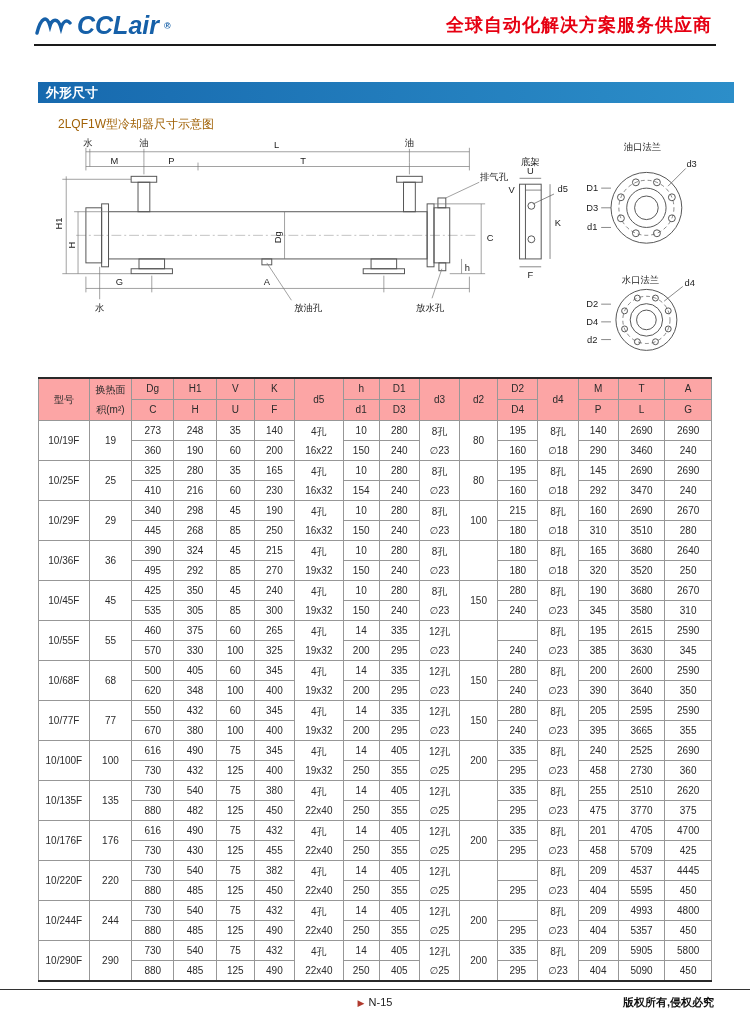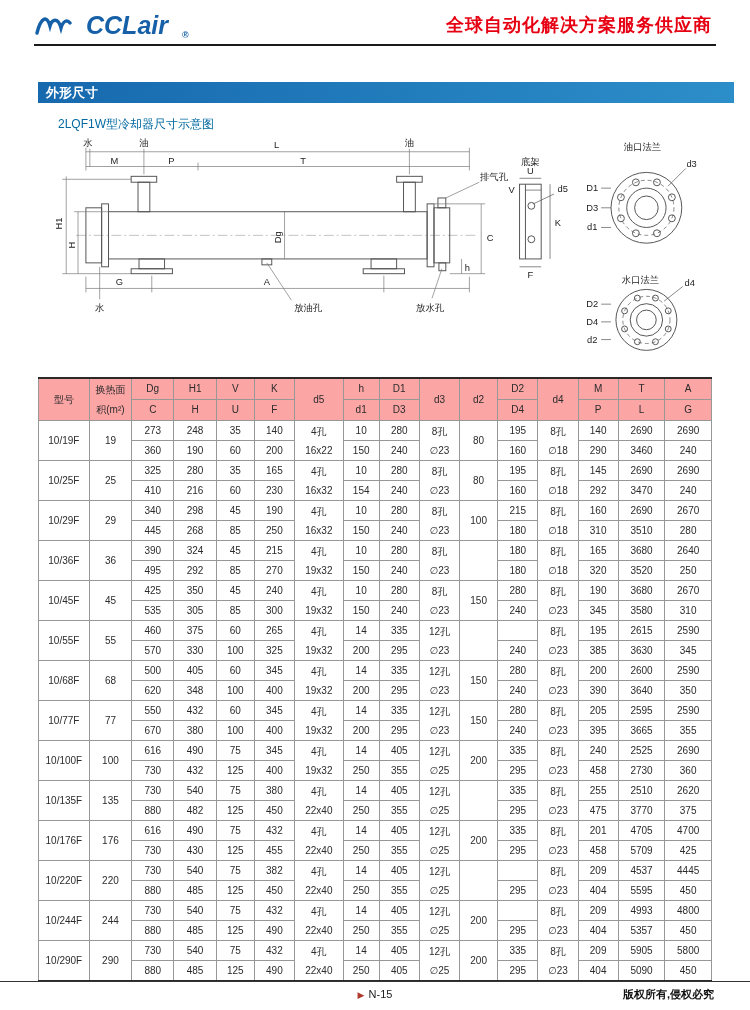--- a/index.html
+++ b/index.html
@@ -2,49 +2,49 @@
 <html><head>
 <meta charset="utf-8">
 <style>
   html,body{margin:0;padding:0;width:750px;height:1010px;background:#ffffff;
     font-family:"Liberation Sans","DejaVu Sans",sans-serif;color:#222;overflow:hidden}
   .page{position:relative;width:750px;height:1010px;background:#fff}
 
   
   .topbar{display:flex;justify-content:space-between;align-items:center;
     padding:10px 38px 4px 34px;height:44px;box-sizing:border-box}
-  .logo{display:flex;align-items:flex-end;gap:14px}
+  .logo{display:flex;align-items:center;gap:5px}
   .logo-text{font-size:25px;font-weight:bold;font-style:italic;color:#1660a8;line-height:30px}
   .logo-reg{font-size:9px;color:#1660a8;margin-top:2px;font-weight:bold}
   .tagline{color:#e60012;font-weight:bold;font-size:18px;letter-spacing:1px}
   .top-rule{height:2px;background:#1a1a1a;margin:0 34px}
 
   
   .section-bar{margin:36px 16px 0 38px;height:21px;line-height:21px;
     background:linear-gradient(90deg,#1769ae 0%,#2c8ec9 100%);
     color:#fff;font-size:13px;font-weight:bold;padding-left:8px}
-  .caption{margin:13px 2px 0 58px;font-size:12px;color:#0369a1}
+  .caption{margin:13px 2px 0 58px;font-size:12px;color:#a16207}
 
   
   .diagram{margin:4px 0 0 36px;width:678px;height:236px}
   .diagram text{font-size:9.5px;fill:#222}
 
   
   .table-wrap{margin:4px 0 0 38px}
   #spec-table{border-collapse:collapse;table-layout:fixed;width:674px;
     border-top:2px solid #2a2a2a;border-bottom:2px solid #2a2a2a}
   #spec-table th,#spec-table td{border:1px solid #979797;font-size:10px;color:#2b2b2b;
     text-align:center;vertical-align:middle;padding:0;height:19px;line-height:19px;
     font-weight:normal;white-space:nowrap;overflow:hidden}
   #spec-table thead th{height:20px;line-height:20px;background:#fca5a5}
   #spec-table .two div{height:19px;line-height:19px}
   #spec-table thead .two div{height:20px;line-height:20px}
 
   
-  .footer{position:absolute;left:0;right:0;bottom:8px}
+  .footer{position:absolute;left:0;right:0;bottom:0}
   .footer-rule{height:1px;background:#333;margin:0 0 4px 0}
   .footer-row{position:relative;text-align:center;font-size:11px;height:16px;line-height:16px}
   .page-num .arrow{color:#b03a2e;font-size:9px;margin-right:4px}
   .copyright{position:absolute;right:36px;top:0;font-weight:bold;color:#111}
 </style>
 </head>
 <body>
 
 <div class="page">
 

